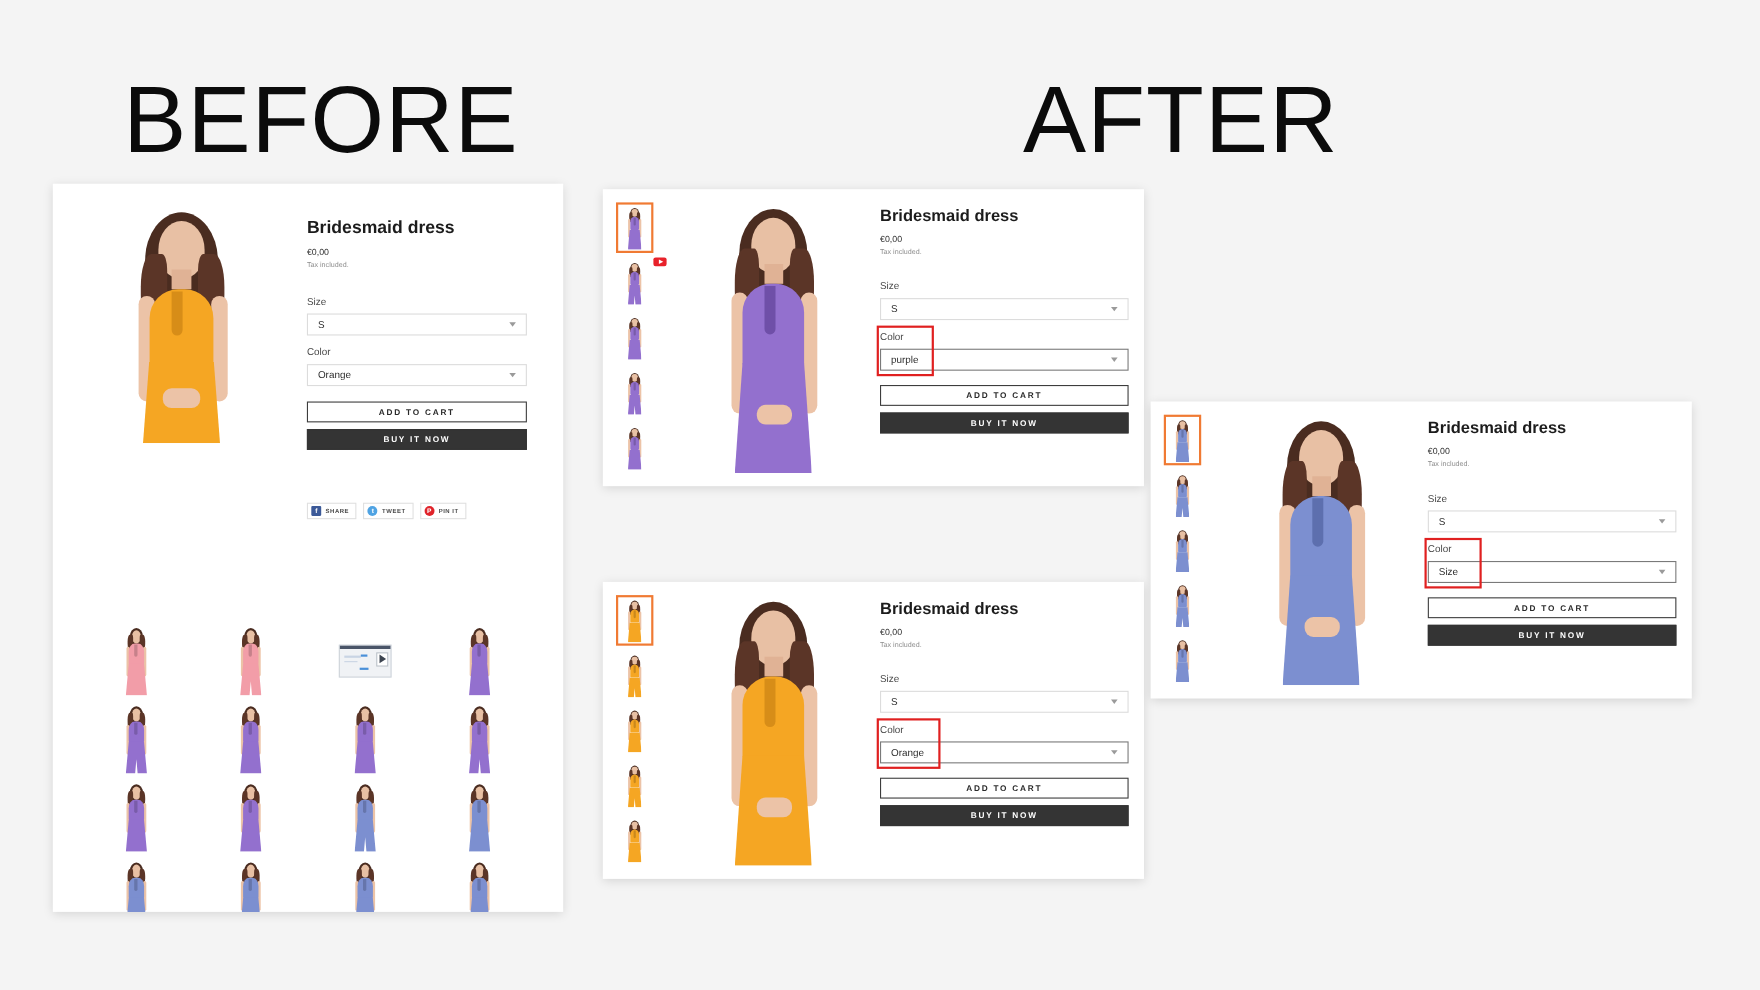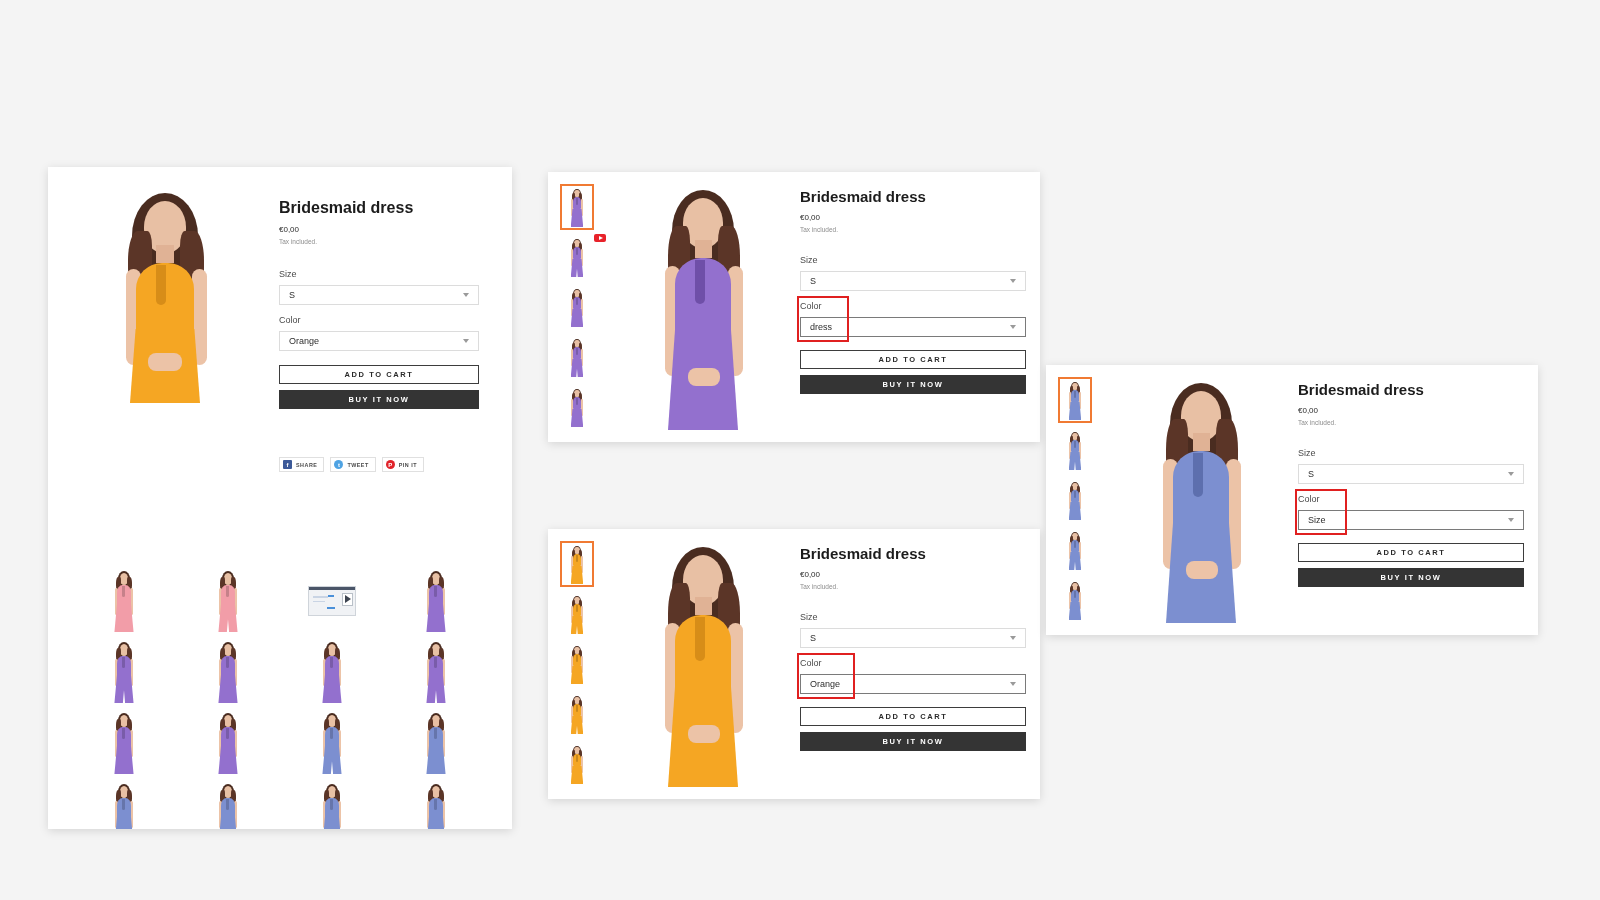--- a/index.html
+++ b/index.html
@@ -139,20 +139,22 @@
     border-top: 4px solid transparent; border-bottom: 4px solid transparent;
   }
   .vid-thumb .vline { position: absolute; background: #c9d4e4; }
   .vid-thumb .vbtn  { position: absolute; background: #4a90d9; }
 </style>
 </head>
 <body>
 
 <div class="stage">
 
+  <div class="big-label" id="before-label">BEFORE</div>
+  <div class="big-label" id="after-label">AFTER</div>
 
   <div class="card" id="card-before">
 
     <div class="before-top">
 
       <div class="before-hero">
         <div class="figure" style="position:absolute; left:0; top:0; width:185px; height:216px;">
           <div class="fig-hair" style="left:60px; top:6px; width:66px; height:86px; border-radius:50% 50% 40% 40%; background:#4a2c20;"></div>
           <div class="fig-head" style="left:72px; top:14px; width:42px; height:52px;"></div>
           <div class="fig-hair" style="left:56px; top:44px; width:24px; height:74px; border-radius:40% 20% 50% 50%; background:#5b3527;"></div>
@@ -503,21 +505,21 @@
       <div class="p-title" style="font-size:15px;">Bridesmaid dress</div>
       <div class="p-price" style="font-size:8px; margin-top:8px;">€0,00</div>
       <div class="p-tax" style="font-size:6.5px; margin-top:4px;">Tax included.</div>
       <div class="p-opt-label" style="font-size:9px; margin-top:22px;">Size</div>
       <div class="sel" style="margin-top:6px; width:226px; height:20px; padding:0 9px; font-size:9px;">
         <span>S</span>
         <span class="caret"></span>
       </div>
       <div class="p-opt-label" style="font-size:9px; margin-top:10px;">Color</div>
       <div class="sel strong" style="margin-top:6px; width:226px; height:20px; padding:0 9px; font-size:9px;">
-        <span>dress</span>
+        <span>purple</span>
         <span class="caret"></span>
       </div>
       <div class="redbox" style="left:-3px; top:108px; width:52px; height:46px;"></div>
       <div class="btn-cart" style="margin-top:13px; width:226px; height:19px; font-size:7.5px;">ADD TO CART</div>
       <div class="btn-buy" style="margin-top:6px; width:226px; height:19px; font-size:7.5px;">BUY IT NOW</div>
     </div>
   </div>
 
   <div class="card" id="card-orange" style="left:548px; top:529px; width:492px; height:270px;">
     <div class="vstrip" id="strip-orange" style="left:14px; top:14px;">

